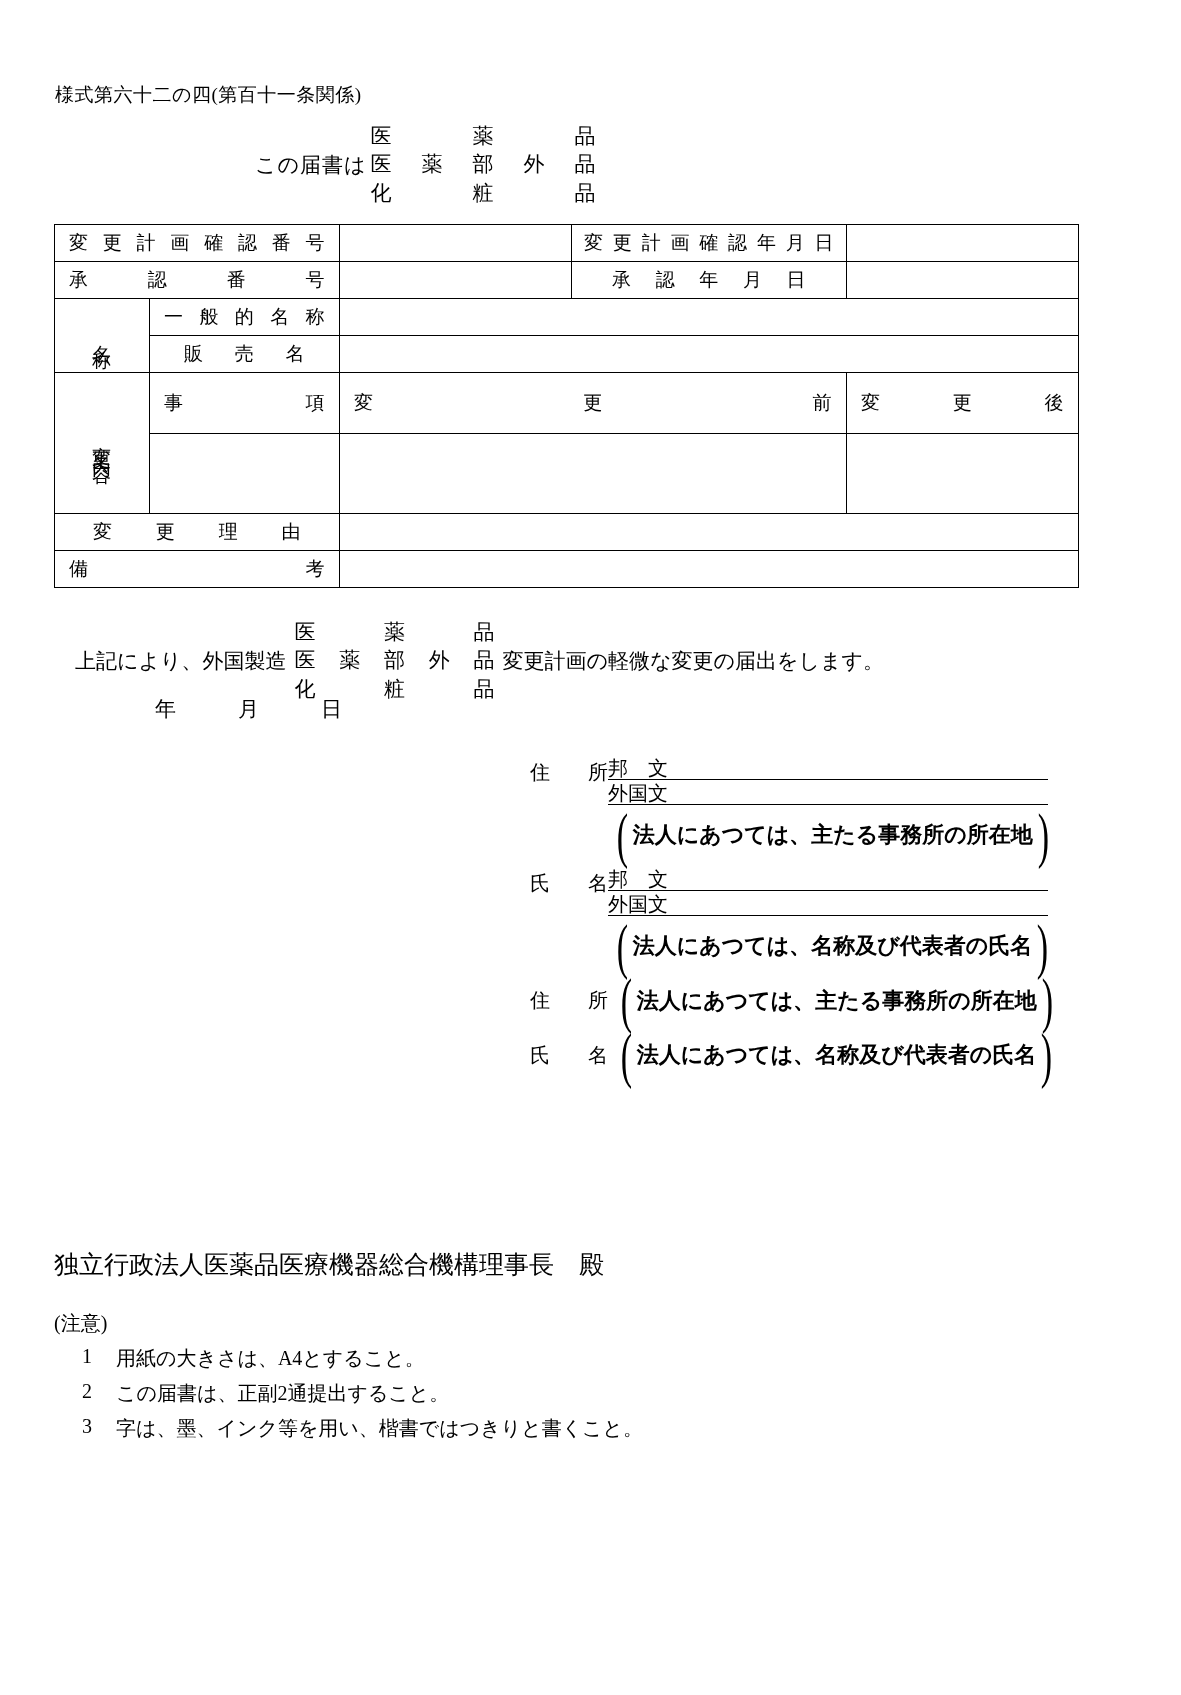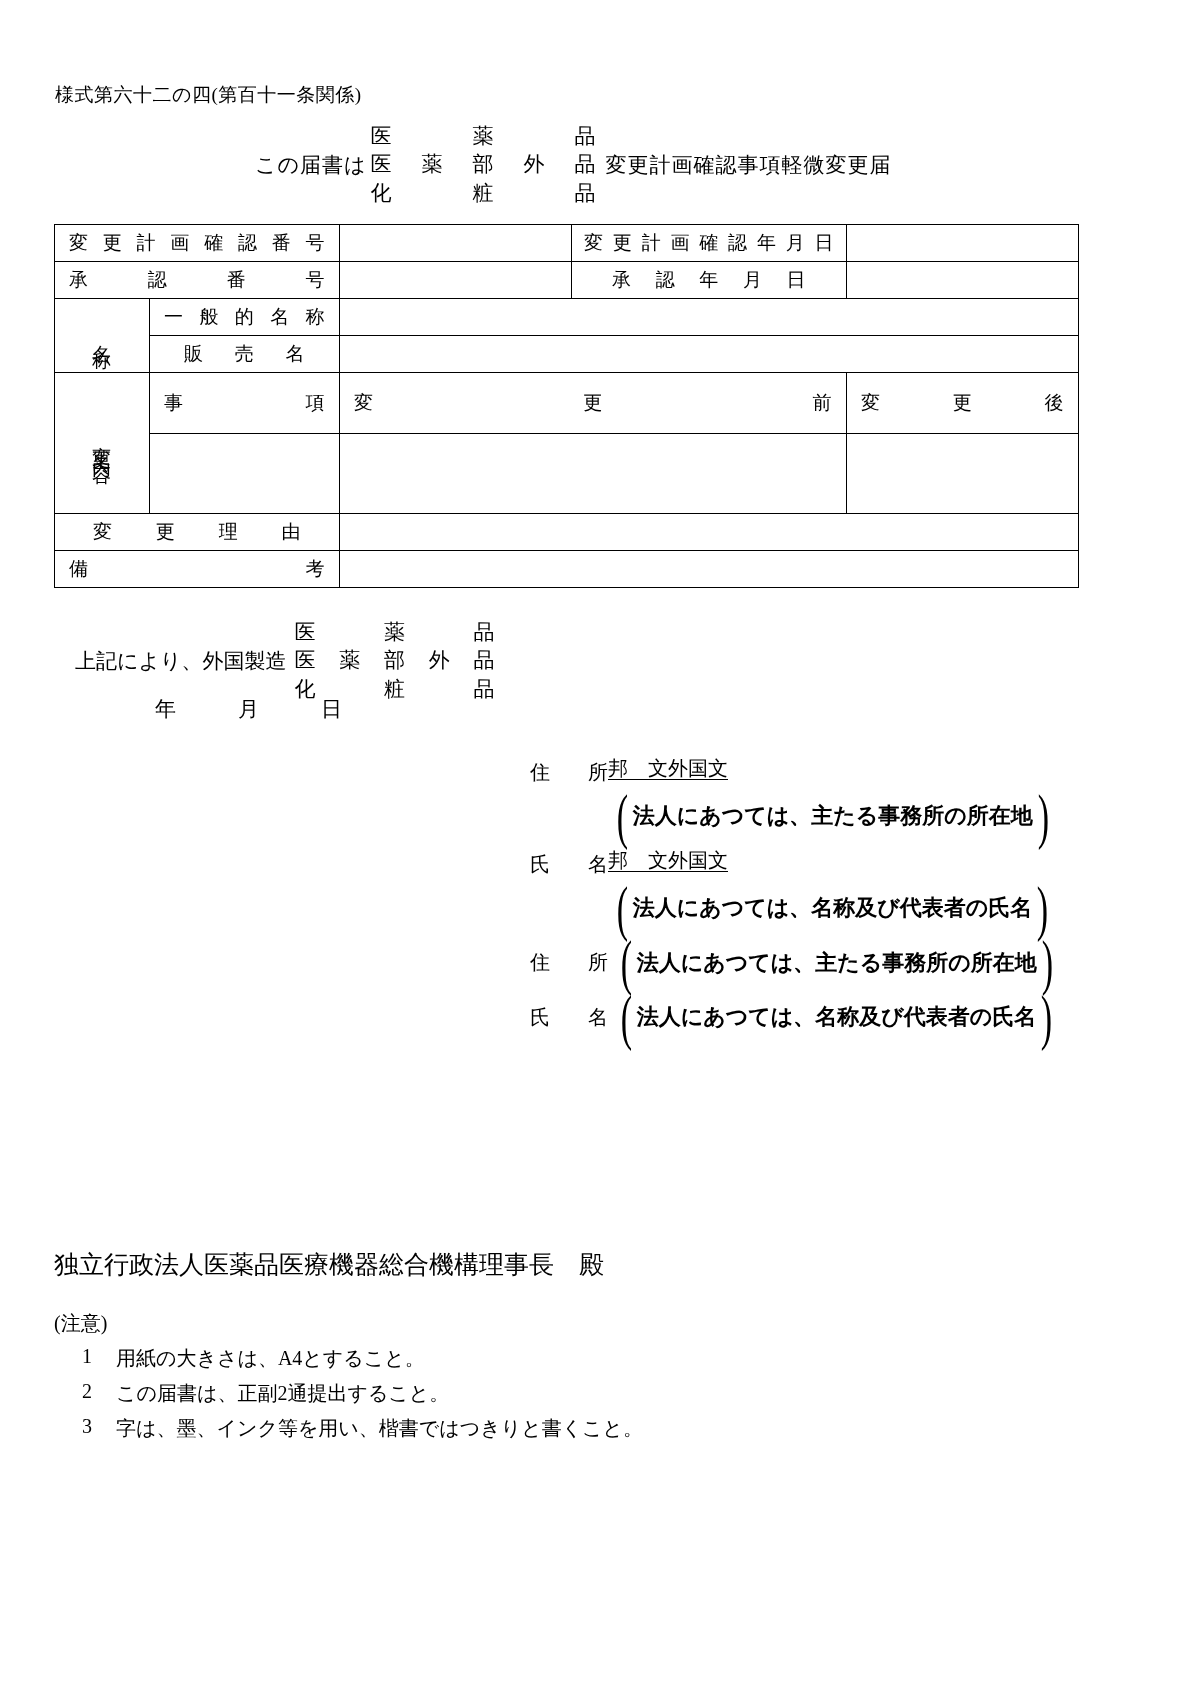--- a/index.html
+++ b/index.html
@@ -143,21 +143,21 @@
   }
   .sig-label {
     width: 78px;
     display: flex;
     justify-content: space-between;
     padding-top: 4px;
     letter-spacing: 0px;
   }
   .sig-lines {
     display: flex;
-    flex-direction: row;
+    flex-direction: column;
     width: 440px;
   }
   .ul-line {
     border-bottom: 1px solid #000;
     padding-bottom: 1px;
     height: 25px;
     box-sizing: border-box;
   }
   .note-paren {
     display: flex;
@@ -237,21 +237,20 @@
         <span>部</span>
         <span>外</span>
         <span>品</span>
       </span>
       <span class="row">
         <span>化</span>
         <span>粧</span>
         <span>品</span>
       </span>
     </span>
-    <span class="title-suffix">変更計画確認事項軽微変更届</span>
   </div>
 
   <table class="tbl">
     <colgroup>
       <col style="width:95px">
       <col style="width:190px">
       <col style="width:232px">
       <col style="width:275px">
       <col style="width:232px">
     </colgroup>
@@ -409,20 +408,21 @@
         <span>部</span>
         <span>外</span>
         <span>品</span>
       </span>
       <span class="row">
         <span>化</span>
         <span>粧</span>
         <span>品</span>
       </span>
     </span>
+    <span>変更計画の軽微な変更の届出をします。</span>
   </div>
 
   <div class="date-line">
     <span>年</span>
     <span>月</span>
     <span>日</span>
   </div>
 
   <div class="sig">
 

